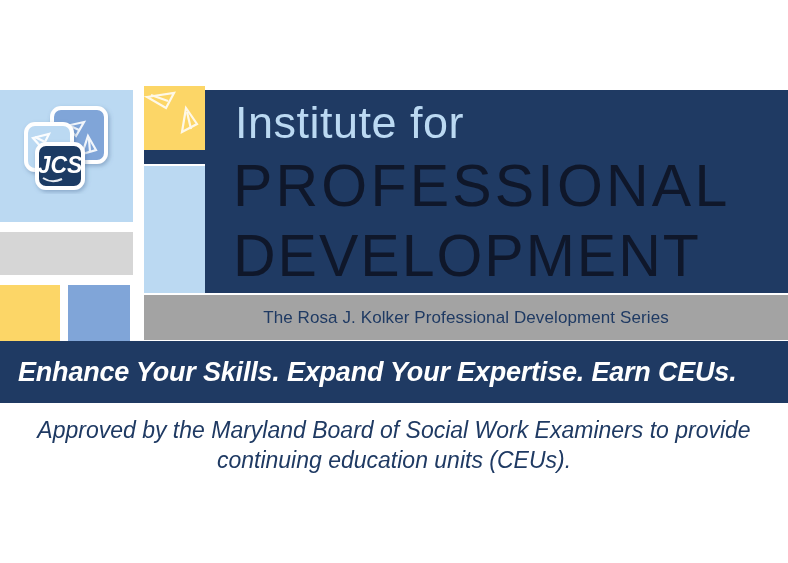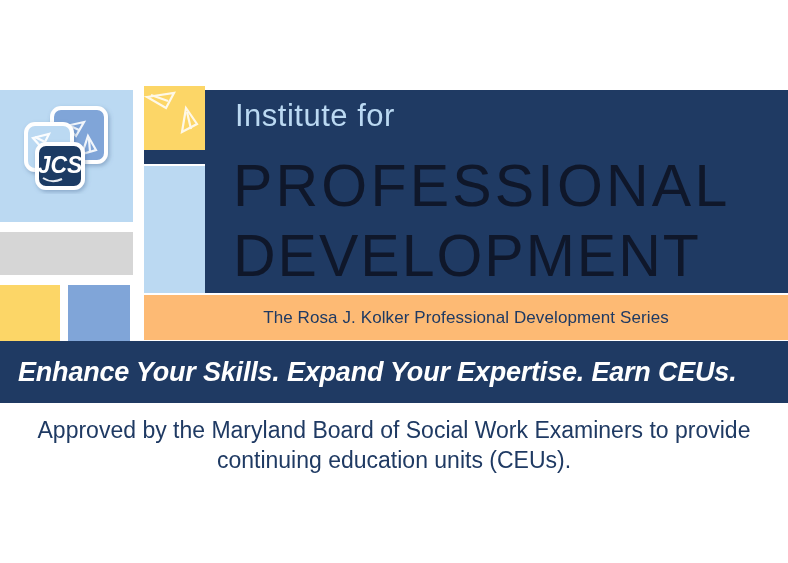--- a/index.html
+++ b/index.html
@@ -53,21 +53,21 @@
 
   
   #navy-panel{
     left:205px; top:90px; width:583px; height:203px;
     background:#1f3a63;
   }
   #institute-for{
     position:absolute;
     left:235px; top:100px;
     color:#bbd9f2;
-    font-size:31px;
+    font-size:45px;
     font-weight:300;
     letter-spacing:0.5px;
     line-height:1;
   }
   #headline{
     position:absolute;
     left:233px; top:156px;
     width:545px;
     color:#0f172a;
     font-size:59px;
@@ -76,21 +76,21 @@
     line-height:1.03;
     text-transform:uppercase;
   }
   #headline .line{display:block;white-space:nowrap;}
   #headline .line.l2{letter-spacing:2.0px;margin-top:9px;}
 
   
   #series-bar{
     position:absolute;
     left:144px; top:295px; width:644px; height:45px;
-    background:#fdba74;
+    background:#a3a3a3;
     display:flex;
     align-items:center;
     justify-content:center;
   }
   #series-text{
     color:#1f3a63;
     font-size:17px;
     font-weight:400;
     letter-spacing:0.1px;
   }
@@ -116,20 +116,21 @@
   
   #approval{
     position:absolute;
     left:0px; top:415px; width:788px;
     text-align:center;
     color:#1f3a63;
     font-size:23px;
     line-height:1.32;
     padding:0 4px;
     box-sizing:border-box;
+    font-style:italic;
   }
 
   
   #logo{
     position:absolute;
     left:16px; top:100px; width:98px; height:94px;
   }
 </style>
 </head>
 <body>

